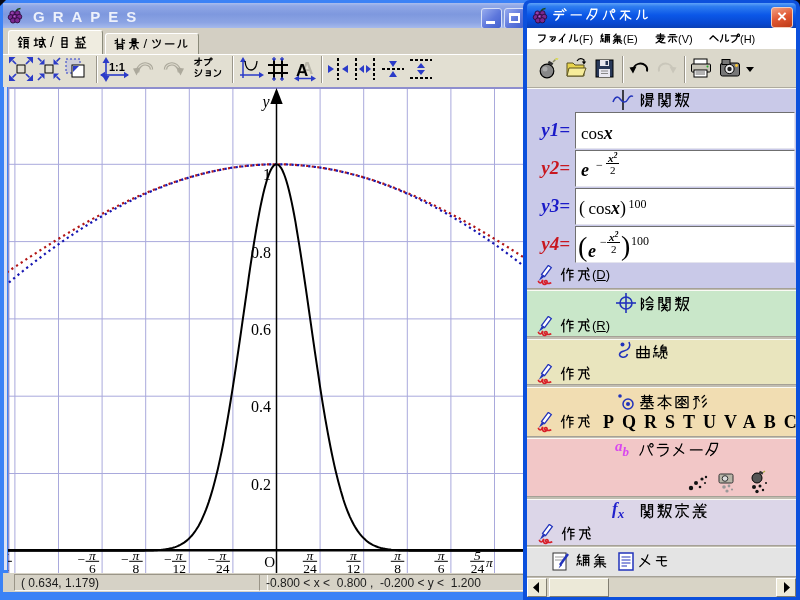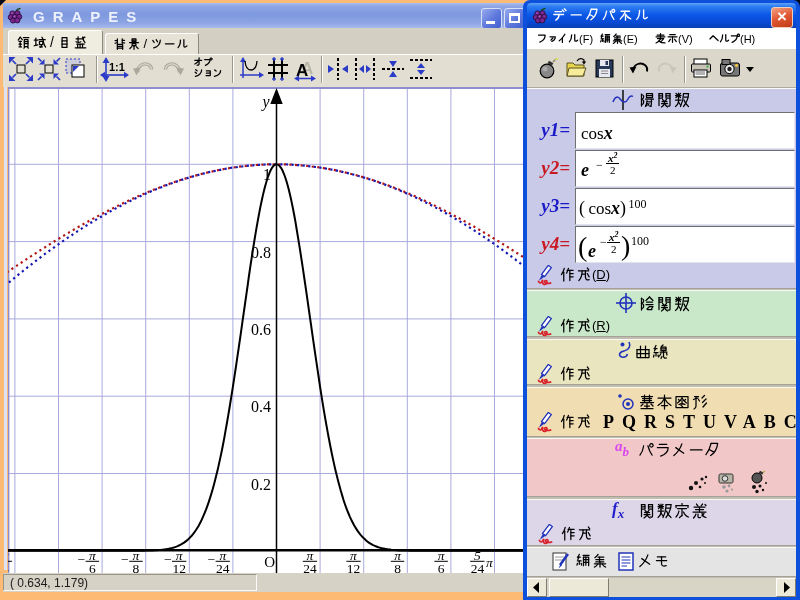--- a/index.html
+++ b/index.html
@@ -1,16 +1,16 @@
 <!DOCTYPE html>
 <html><head><meta charset="utf-8"><style>
 *{margin:0;padding:0;box-sizing:border-box}
 html,body{width:800px;height:600px;overflow:hidden;background:#0a0a14;font-family:"Liberation Sans",sans-serif}
 .abs{position:absolute}
-#lwin{left:0;top:0;width:530px;height:600px;background:#fdba74}
+#lwin{left:0;top:0;width:530px;height:600px;background:#3b82f6}
 #ltitle{left:3px;top:3px;width:527px;height:25px;background:linear-gradient(180deg,#A9BDEE 0%,#8FA7E6 12%,#7E98DE 45%,#8CA4E4 78%,#A6BAEC 100%)}
 #ltitle .cap{position:absolute;left:30px;top:5px;color:#EDF1FB;font-size:15px;font-weight:bold;letter-spacing:8px}
 .winbtn{position:absolute;top:5px;width:21px;height:21px;border-radius:3px;border:1px solid #D7E0F7;background:linear-gradient(135deg,#97ABEE 0%,#5D77DC 55%,#4361CE 100%)}
 #lmenu{left:3px;top:28px;width:527px;height:26px;background:#D3CFC3}
 .tab{position:absolute;border:1px solid #8A8A7A;border-bottom:none;border-radius:3px 3px 0 0;background:#EDEADE;border-top-color:#FFF;border-left-color:#FFF}
 #ltools{left:3px;top:54px;width:527px;height:33px;background:#E2DFD2;border-top:1px solid #FFF}
 #lstatus{left:3px;top:573px;width:527px;height:19px;background:#D6D2C6;font-size:12px;color:#1c1c1c}
 .sunk{position:absolute;top:1px;height:17px;border:1px solid;border-color:#9A9588 #FBFAF6 #FBFAF6 #9A9588;padding:1px 6px;white-space:pre}
 #rwin{left:523px;top:0;width:277px;height:600px;background:#0C50DC;border-radius:7px 7px 0 0}
 #rtitle{left:4px;top:3px;width:269px;height:25px;background:linear-gradient(180deg,#5FA2F8 0%,#2E7DF0 14%,#0B57E8 48%,#0848D0 82%,#0A40B4 100%);border-radius:4px 4px 0 0}
@@ -619,21 +619,22 @@
       <line x1="462.2" y1="474.3" x2="476.5" y2="474.3" stroke="#000" stroke-width="1"></line>
       <text x="469.4" y="472.8" font-size="13.5" font-family="Liberation Serif" text-anchor="middle" font-style="italic">5</text>
       <text x="469.4" y="485.5" font-size="13.5" font-family="Liberation Serif" text-anchor="middle">24</text>
       <text x="478.0" y="480" font-size="13.5" font-family="Liberation Serif" font-style="italic">π</text>
       <text x="267.0" y="480" font-size="15" font-family="Liberation Serif" text-anchor="end">O</text>
       <path d="M-1.2,185.4L2.0,183.2L5.2,181.0L8.5,178.9L11.7,176.7L15.0,174.6L18.2,172.4L21.4,170.3L24.7,168.2L27.9,166.1L31.1,164.0L34.4,161.9L37.6,159.9L40.8,157.8L44.1,155.8L47.3,153.8L50.6,151.8L53.8,149.8L57.0,147.9L60.3,145.9L63.5,144.0L66.7,142.1L70.0,140.2L73.2,138.4L76.4,136.5L79.7,134.7L82.9,132.9L86.2,131.1L89.4,129.4L92.6,127.6L95.9,125.9L99.1,124.2L102.3,122.5L105.6,120.9L108.8,119.3L112.0,117.7L115.3,116.1L118.5,114.6L121.8,113.1L125.0,111.6L128.2,110.1L131.5,108.7L134.7,107.3L137.9,105.9L141.2,104.5L144.4,103.2L147.6,101.9L150.9,100.7L154.1,99.4L157.4,98.2L160.6,97.1L163.8,95.9L167.1,94.8L170.3,93.7L173.5,92.7L176.8,91.7L180.0,90.7L183.2,89.8L186.5,88.8L189.7,88.0L193.0,87.1L196.2,86.3L199.4,85.5L202.7,84.8L205.9,84.1L209.1,83.4L212.4,82.8L215.6,82.1L218.8,81.6L222.1,81.0L225.3,80.5L228.6,80.1L231.8,79.6L235.0,79.2L238.3,78.9L241.5,78.6L244.7,78.3L248.0,78.0L251.2,77.8L254.4,77.6L257.7,77.5L260.9,77.4L264.2,77.3L267.4,77.3L270.6,77.3L273.9,77.4L277.1,77.4L280.3,77.5L283.6,77.7L286.8,77.9L290.0,78.1L293.3,78.4L296.5,78.7L299.7,79.0L303.0,79.4L306.2,79.8L309.5,80.2L312.7,80.7L315.9,81.2L319.2,81.7L322.4,82.3L325.6,82.9L328.9,83.6L332.1,84.3L335.3,85.0L338.6,85.8L341.8,86.6L345.1,87.4L348.3,88.2L351.5,89.1L354.8,90.1L358.0,91.0L361.2,92.0L364.5,93.0L367.7,94.1L370.9,95.2L374.2,96.3L377.4,97.4L380.7,98.6L383.9,99.8L387.1,101.1L390.4,102.3L393.6,103.6L396.8,105.0L400.1,106.3L403.3,107.7L406.5,109.1L409.8,110.6L413.0,112.0L416.3,113.5L419.5,115.1L422.7,116.6L426.0,118.2L429.2,119.8L432.4,121.4L435.7,123.1L438.9,124.7L442.1,126.4L445.4,128.2L448.6,129.9L451.9,131.7L455.1,133.5L458.3,135.3L461.6,137.1L464.8,138.9L468.0,140.8L471.3,142.7L474.5,144.6L477.7,146.5L481.0,148.5L484.2,150.5L487.5,152.4L490.7,154.4L493.9,156.4L497.2,158.5L500.4,160.5L503.6,162.6L506.9,164.7L510.1,166.7L513.3,168.8L516.6,171.0" stroke="#B21616" stroke-width="2.2" fill="none" stroke-dasharray="2.2 3.4"></path>
       <path d="M-1.2,197.3L2.0,194.6L5.2,191.9L8.5,189.3L11.7,186.6L15.0,184.0L18.2,181.4L21.4,178.9L24.7,176.4L27.9,173.9L31.1,171.4L34.4,169.0L37.6,166.5L40.8,164.2L44.1,161.8L47.3,159.5L50.6,157.2L53.8,154.9L57.0,152.7L60.3,150.4L63.5,148.3L66.7,146.1L70.0,144.0L73.2,141.9L76.4,139.8L79.7,137.8L82.9,135.8L86.2,133.8L89.4,131.9L92.6,130.0L95.9,128.1L99.1,126.2L102.3,124.4L105.6,122.6L108.8,120.9L112.0,119.2L115.3,117.5L118.5,115.8L121.8,114.2L125.0,112.6L128.2,111.1L131.5,109.6L134.7,108.1L137.9,106.6L141.2,105.2L144.4,103.8L147.6,102.5L150.9,101.2L154.1,99.9L157.4,98.6L160.6,97.4L163.8,96.2L167.1,95.1L170.3,94.0L173.5,92.9L176.8,91.9L180.0,90.9L183.2,89.9L186.5,89.0L189.7,88.1L193.0,87.2L196.2,86.4L199.4,85.6L202.7,84.8L205.9,84.1L209.1,83.4L212.4,82.8L215.6,82.2L218.8,81.6L222.1,81.0L225.3,80.5L228.6,80.1L231.8,79.6L235.0,79.3L238.3,78.9L241.5,78.6L244.7,78.3L248.0,78.0L251.2,77.8L254.4,77.6L257.7,77.5L260.9,77.4L264.2,77.3L267.4,77.3L270.6,77.3L273.9,77.4L277.1,77.4L280.3,77.5L283.6,77.7L286.8,77.9L290.0,78.1L293.3,78.4L296.5,78.7L299.7,79.0L303.0,79.4L306.2,79.8L309.5,80.2L312.7,80.7L315.9,81.2L319.2,81.8L322.4,82.4L325.6,83.0L328.9,83.6L332.1,84.3L335.3,85.1L338.6,85.8L341.8,86.6L345.1,87.5L348.3,88.3L351.5,89.3L354.8,90.2L358.0,91.2L361.2,92.2L364.5,93.2L367.7,94.3L370.9,95.4L374.2,96.6L377.4,97.8L380.7,99.0L383.9,100.3L387.1,101.6L390.4,102.9L393.6,104.3L396.8,105.7L400.1,107.1L403.3,108.5L406.5,110.0L409.8,111.6L413.0,113.1L416.3,114.7L419.5,116.4L422.7,118.0L426.0,119.7L429.2,121.4L432.4,123.2L435.7,125.0L438.9,126.8L442.1,128.7L445.4,130.6L448.6,132.5L451.9,134.4L455.1,136.4L458.3,138.4L461.6,140.5L464.8,142.5L468.0,144.6L471.3,146.8L474.5,148.9L477.7,151.1L481.0,153.4L484.2,155.6L487.5,157.9L490.7,160.2L493.9,162.5L497.2,164.9L500.4,167.3L503.6,169.7L506.9,172.2L510.1,174.6L513.3,177.2L516.6,179.7" stroke="#1616B2" stroke-width="2.2" fill="none" stroke-dasharray="2.2 3.4" stroke-dashoffset="2.8"></path>
       <path d="M-1.2,463.8L0.1,463.8L1.4,463.8L2.7,463.8L3.9,463.8L5.2,463.8L6.5,463.8L7.8,463.8L9.1,463.8L10.4,463.8L11.7,463.8L13.0,463.8L14.3,463.8L15.6,463.8L16.9,463.8L18.2,463.8L19.5,463.8L20.8,463.8L22.1,463.8L23.4,463.8L24.7,463.8L26.0,463.8L27.2,463.8L28.5,463.8L29.8,463.8L31.1,463.8L32.4,463.8L33.7,463.8L35.0,463.8L36.3,463.8L37.6,463.8L38.9,463.8L40.2,463.8L41.5,463.8L42.8,463.8L44.1,463.8L45.4,463.8L46.7,463.8L48.0,463.8L49.3,463.8L50.6,463.8L51.8,463.8L53.1,463.8L54.4,463.8L55.7,463.8L57.0,463.8L58.3,463.8L59.6,463.8L60.9,463.8L62.2,463.8L63.5,463.8L64.8,463.8L66.1,463.8L67.4,463.8L68.7,463.8L70.0,463.8L71.3,463.8L72.6,463.8L73.9,463.8L75.1,463.8L76.4,463.8L77.7,463.8L79.0,463.8L80.3,463.8L81.6,463.8L82.9,463.8L84.2,463.8L85.5,463.8L86.8,463.8L88.1,463.8L89.4,463.8L90.7,463.8L92.0,463.8L93.3,463.8L94.6,463.8L95.9,463.8L97.2,463.8L98.4,463.8L99.7,463.8L101.0,463.8L102.3,463.8L103.6,463.8L104.9,463.8L106.2,463.8L107.5,463.8L108.8,463.8L110.1,463.8L111.4,463.8L112.7,463.8L114.0,463.8L115.3,463.8L116.6,463.8L117.9,463.8L119.2,463.8L120.5,463.8L121.8,463.8L123.0,463.8L124.3,463.8L125.6,463.8L126.9,463.8L128.2,463.7L129.5,463.7L130.8,463.7L132.1,463.7L133.4,463.7L134.7,463.7L136.0,463.7L137.3,463.6L138.6,463.6L139.9,463.6L141.2,463.5L142.5,463.5L143.8,463.5L145.1,463.4L146.3,463.3L147.6,463.3L148.9,463.2L150.2,463.1L151.5,463.0L152.8,462.9L154.1,462.7L155.4,462.6L156.7,462.4L158.0,462.2L159.3,462.0L160.6,461.8L161.9,461.5L163.2,461.2L164.5,460.9L165.8,460.5L167.1,460.1L168.4,459.6L169.6,459.1L170.9,458.5L172.2,457.9L173.5,457.2L174.8,456.4L176.1,455.6L177.4,454.6L178.7,453.6L180.0,452.5L181.3,451.3L182.6,449.9L183.9,448.5L185.2,446.9L186.5,445.2L187.8,443.3L189.1,441.3L190.4,439.2L191.7,436.8L193.0,434.3L194.2,431.6L195.5,428.7L196.8,425.7L198.1,422.4L199.4,418.8L200.7,415.1L202.0,411.1L203.3,406.9L204.6,402.5L205.9,397.8L207.2,392.8L208.5,387.6L209.8,382.2L211.1,376.4L212.4,370.4L213.7,364.2L215.0,357.7L216.3,350.9L217.5,343.9L218.8,336.7L220.1,329.2L221.4,321.5L222.7,313.5L224.0,305.4L225.3,297.1L226.6,288.6L227.9,280.0L229.2,271.2L230.5,262.3L231.8,253.3L233.1,244.3L234.4,235.2L235.7,226.1L237.0,217.0L238.3,207.9L239.6,198.9L240.8,190.0L242.1,181.2L243.4,172.6L244.7,164.2L246.0,156.0L247.3,148.1L248.6,140.4L249.9,133.1L251.2,126.1L252.5,119.4L253.8,113.2L255.1,107.4L256.4,102.1L257.7,97.2L259.0,92.8L260.3,88.9L261.6,85.6L262.9,82.8L264.2,80.6L265.4,78.9L266.7,77.8L268.0,77.3L269.3,77.4L270.6,78.1L271.9,79.3L273.2,81.1L274.5,83.5L275.8,86.5L277.1,90.0L278.4,94.0L279.7,98.5L281.0,103.5L282.3,109.0L283.6,114.9L284.9,121.3L286.2,128.0L287.5,135.1L288.7,142.5L290.0,150.3L291.3,158.3L292.6,166.5L293.9,175.0L295.2,183.7L296.5,192.5L297.8,201.4L299.1,210.4L300.4,219.5L301.7,228.6L303.0,237.7L304.3,246.8L305.6,255.8L306.9,264.8L308.2,273.7L309.5,282.4L310.8,291.0L312.0,299.4L313.3,307.7L314.6,315.8L315.9,323.7L317.2,331.3L318.5,338.7L319.8,345.9L321.1,352.8L322.4,359.5L323.7,366.0L325.0,372.1L326.3,378.1L327.6,383.7L328.9,389.1L330.2,394.2L331.5,399.1L332.8,403.8L334.1,408.1L335.3,412.3L336.6,416.2L337.9,419.9L339.2,423.3L340.5,426.5L341.8,429.6L343.1,432.4L344.4,435.0L345.7,437.5L347.0,439.8L348.3,441.9L349.6,443.9L350.9,445.7L352.2,447.4L353.5,448.9L354.8,450.3L356.1,451.6L357.4,452.8L358.7,453.9L359.9,454.9L361.2,455.8L362.5,456.6L363.8,457.4L365.1,458.1L366.4,458.7L367.7,459.2L369.0,459.7L370.3,460.2L371.6,460.6L372.9,461.0L374.2,461.3L375.5,461.6L376.8,461.8L378.1,462.1L379.4,462.3L380.7,462.5L382.0,462.6L383.2,462.8L384.5,462.9L385.8,463.0L387.1,463.1L388.4,463.2L389.7,463.3L391.0,463.4L392.3,463.4L393.6,463.5L394.9,463.5L396.2,463.6L397.5,463.6L398.8,463.6L400.1,463.6L401.4,463.7L402.7,463.7L404.0,463.7L405.3,463.7L406.5,463.7L407.8,463.7L409.1,463.7L410.4,463.8L411.7,463.8L413.0,463.8L414.3,463.8L415.6,463.8L416.9,463.8L418.2,463.8L419.5,463.8L420.8,463.8L422.1,463.8L423.4,463.8L424.7,463.8L426.0,463.8L427.3,463.8L428.6,463.8L429.9,463.8L431.1,463.8L432.4,463.8L433.7,463.8L435.0,463.8L436.3,463.8L437.6,463.8L438.9,463.8L440.2,463.8L441.5,463.8L442.8,463.8L444.1,463.8L445.4,463.8L446.7,463.8L448.0,463.8L449.3,463.8L450.6,463.8L451.9,463.8L453.2,463.8L454.4,463.8L455.7,463.8L457.0,463.8L458.3,463.8L459.6,463.8L460.9,463.8L462.2,463.8L463.5,463.8L464.8,463.8L466.1,463.8L467.4,463.8L468.7,463.8L470.0,463.8L471.3,463.8L472.6,463.8L473.9,463.8L475.2,463.8L476.5,463.8L477.7,463.8L479.0,463.8L480.3,463.8L481.6,463.8L482.9,463.8L484.2,463.8L485.5,463.8L486.8,463.8L488.1,463.8L489.4,463.8L490.7,463.8L492.0,463.8L493.3,463.8L494.6,463.8L495.9,463.8L497.2,463.8L498.5,463.8L499.8,463.8L501.1,463.8L502.3,463.8L503.6,463.8L504.9,463.8L506.2,463.8L507.5,463.8L508.8,463.8L510.1,463.8L511.4,463.8L512.7,463.8L514.0,463.8L515.3,463.8L516.6,463.8" stroke="#000" stroke-width="2" fill="none"></path>
     </svg>
 <div id="lstatus" class="abs">
-      <div class="sunk" style="left:0px;width:254px">( 0.634, 1.179)</div>
+      <div class="sunk" style="left:11px;width:254px">( 0.634, 1.179)</div>
+      <div class="sunk" style="left:256px;width:400px">-0.800 &lt; x &lt;  0.800 ,  -0.200 &lt; y &lt;  1.200</div>
     </div>
 </div>
 <div id="rwin" class="abs">
 <div id="rtitle" class="abs">
       <svg class="abs" style="left:5px;top:4px" width="17" height="17" viewBox="0 0 17 17">
         <path d="M9,4 C10,2.5 12,1.5 13.5,1.5" stroke="#1a4a1a" stroke-width="1.6" fill="none"></path>
         <g fill="#7A2890" stroke="#250833" stroke-width="0.8">
           <circle cx="5.5" cy="6.5" r="2.6"></circle>
           <circle cx="10.5" cy="6.3" r="2.6"></circle>
           <circle cx="3.8" cy="10.2" r="2.6"></circle>

